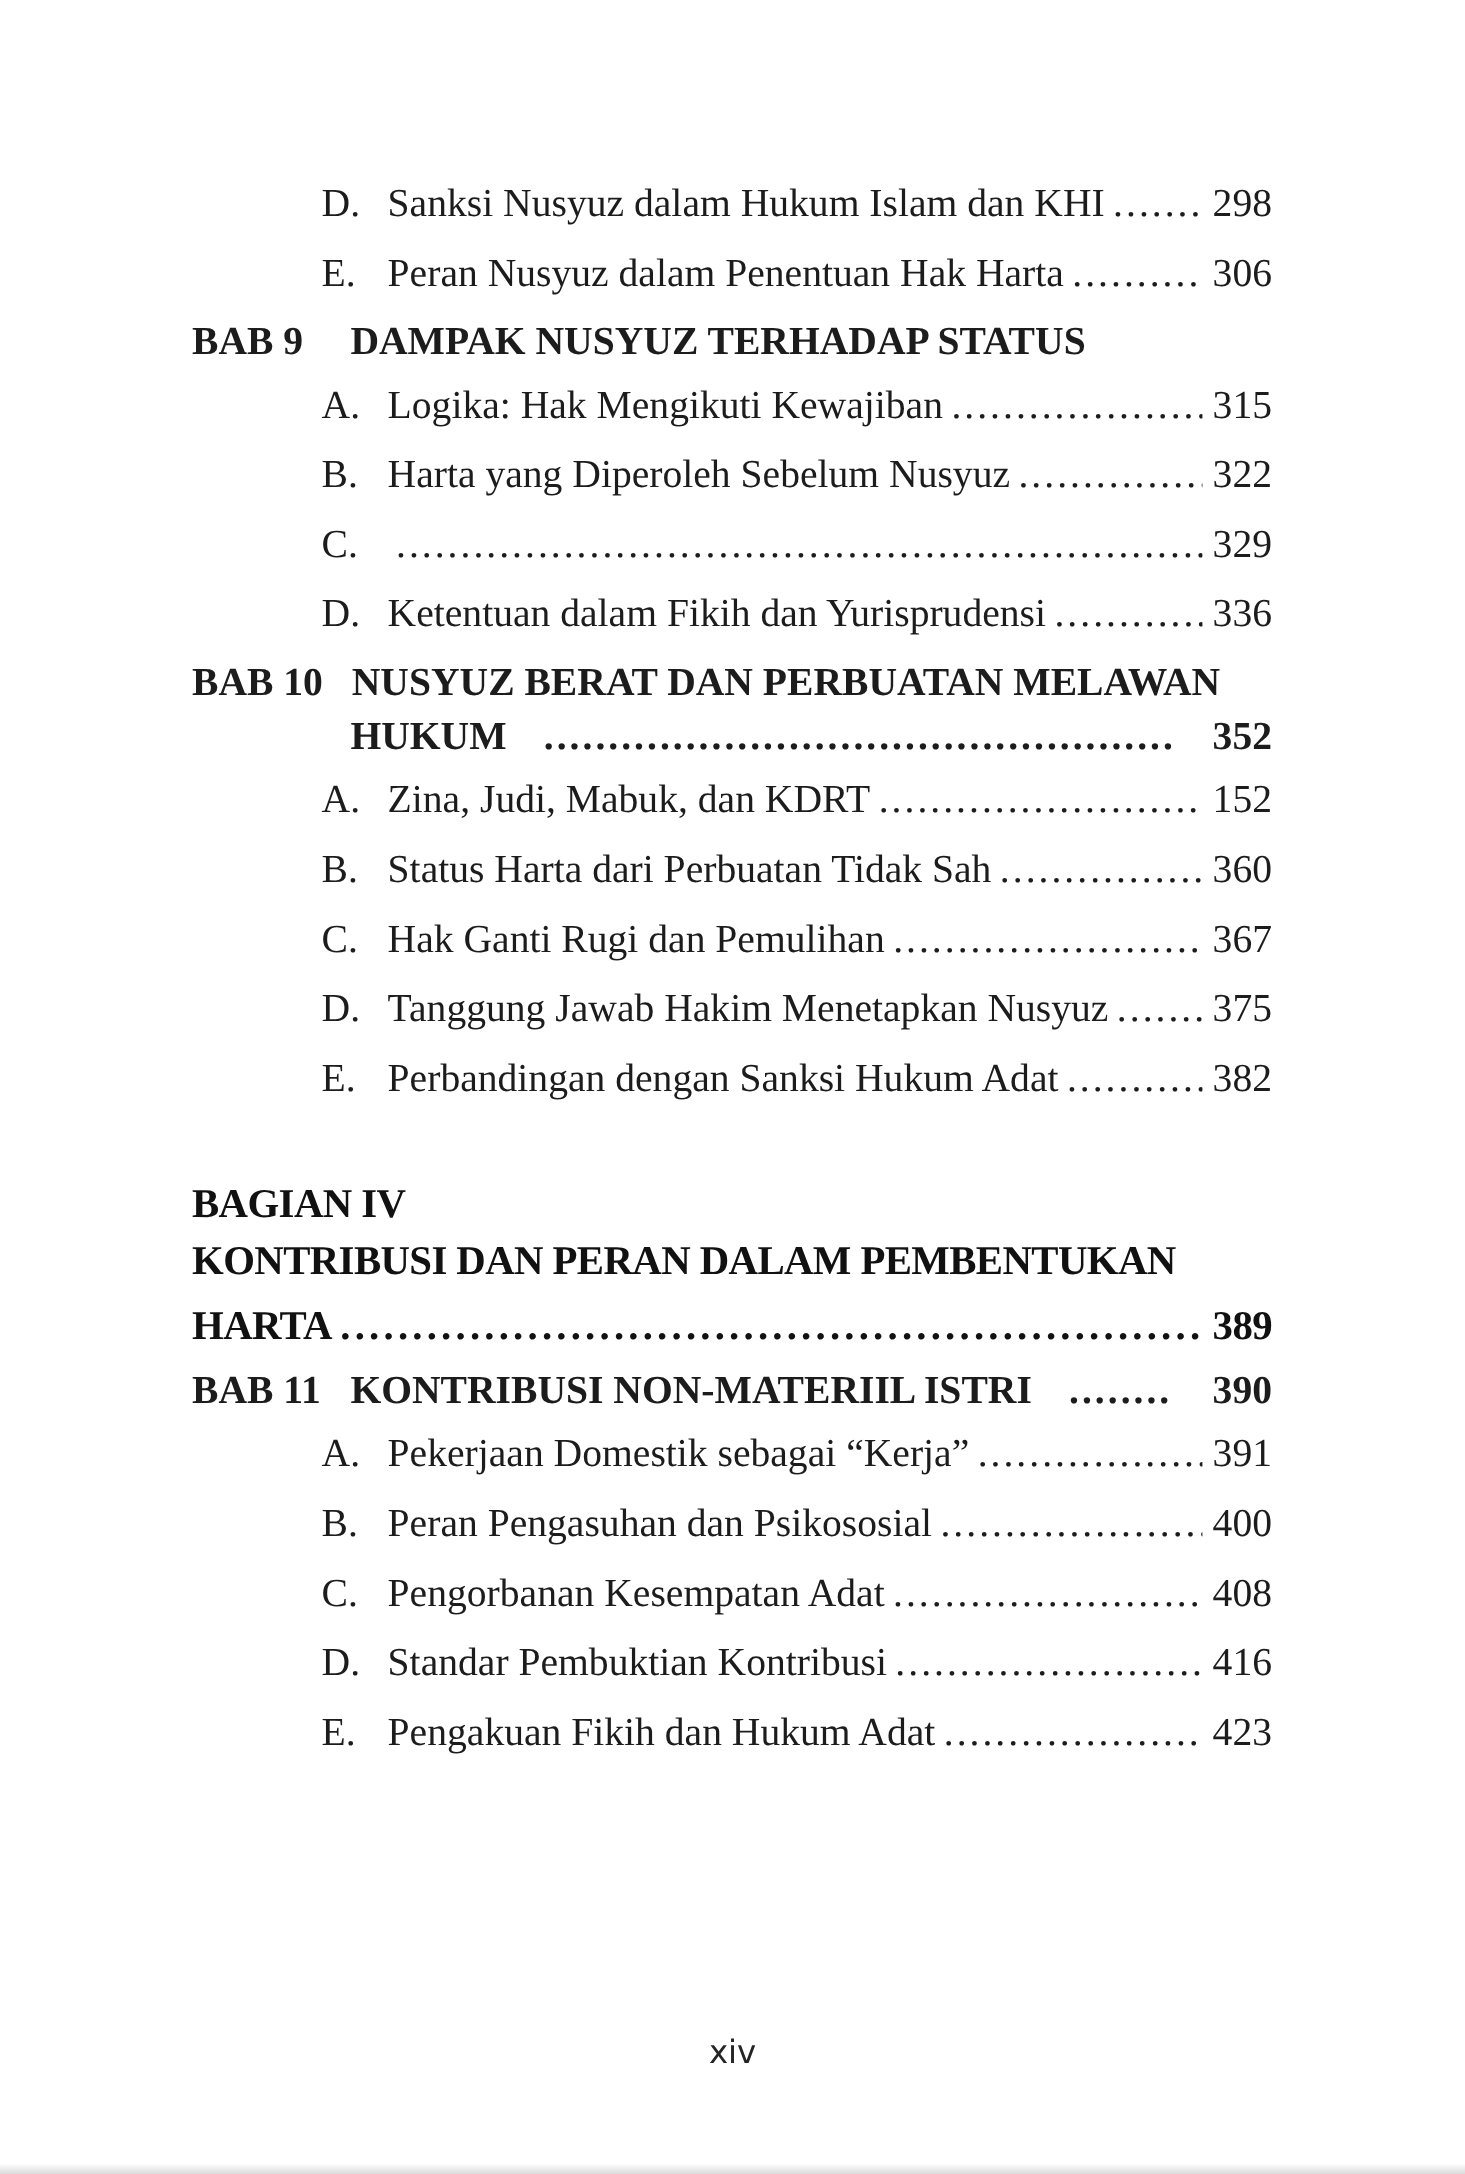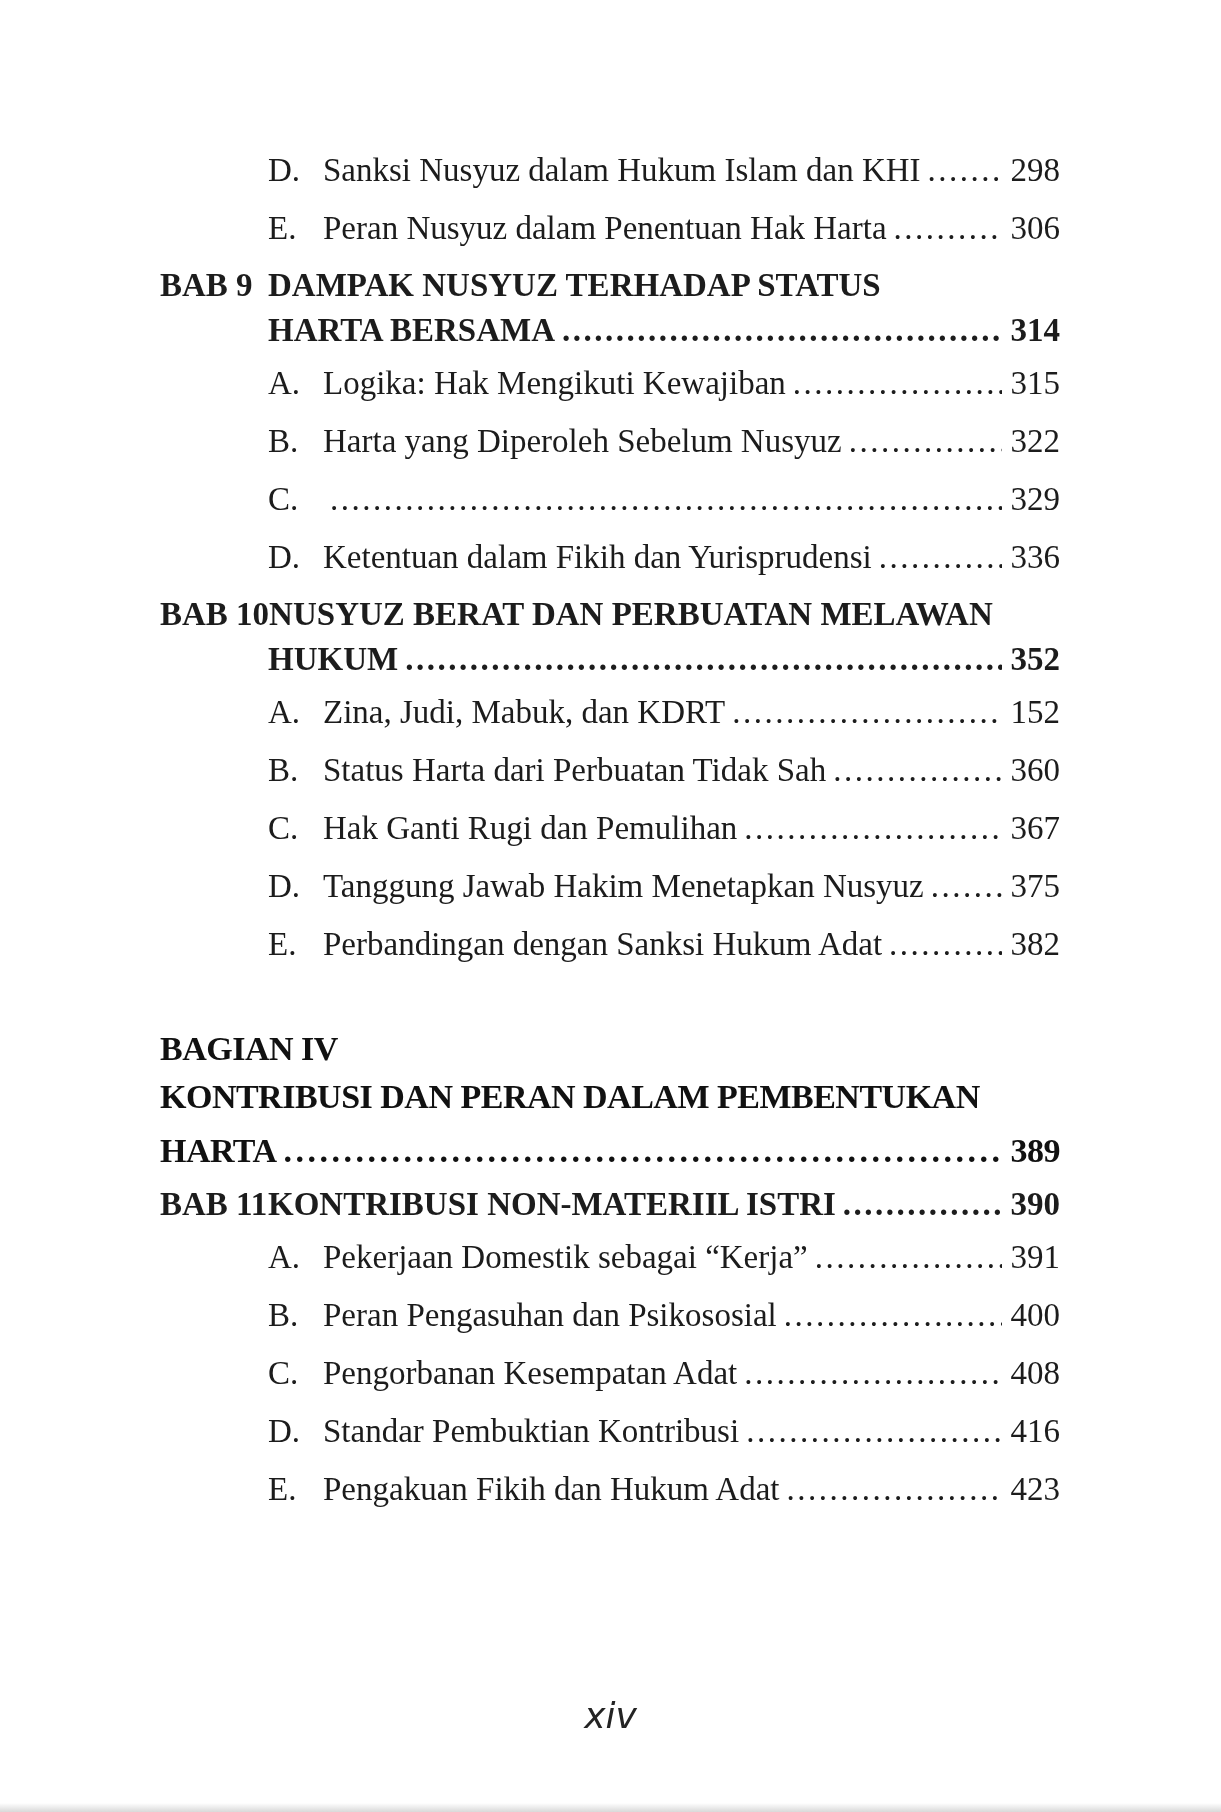--- a/index.html
+++ b/index.html
@@ -48,21 +48,21 @@
   .leader::after{
     content:"................................................................................................................................................................";
     letter-spacing:2.5px;
   }
   .num{
     flex:0 0 auto;
     text-align:center;
     white-space:nowrap;
   }
   
-  .row.chapter{font-weight:700;}
+  .row.chapter{font-weight:700;gap:24px;}
   
   .row.section{
     font-family:Liberation Serif, serif;
     font-weight:700;
     font-size:34px;
     letter-spacing:-0.5px;
     color:#111111;
   }
   .row.section .leader::after{
     letter-spacing:3.5px;
@@ -76,23 +76,22 @@
   .gap-sec-line2{margin-top:8px;}
   .gap-sec-line3{margin-top:14px;}
   .gap-after-section{margin-top:13px;}
   .footer{
     position:absolute;
     top:1695px;
     left:0;
     width:1221px;
     text-align:center;
     font-family:"DejaVu Sans","Liberation Sans",sans-serif;
-    font-size:36px;
+    font-size:27px;
     color:#242424;
-    font-style:italic;
   }
   .bottom-edge{
     position:absolute;
     left:0;right:0;bottom:0;height:9px;
     background:linear-gradient(to bottom,#ffffff,#b9b9b9);
     opacity:0.55;
   }
 </style>
 </head>
 <body>
@@ -110,26 +109,20 @@
         <span class="lab"></span>
         <span class="letter">E.</span>
         <span class="txt">Peran Nusyuz dalam Penentuan Hak Harta</span>
         <span class="leader"></span>
         <span class="num">306</span>
       </div>
       <div class="row chapter gap-chapter">
         <span class="lab">BAB 9</span>
         <span class="txt">DAMPAK NUSYUZ TERHADAP STATUS</span>
       </div>
-      <div class="row chapter gap-cont">
-        <span class="lab"></span>
-        <span class="txt">HARTA BERSAMA</span>
-        <span class="leader"></span>
-        <span class="num">314</span>
-      </div>
       <div class="row item gap-first-item">
         <span class="lab"></span>
         <span class="letter">A.</span>
         <span class="txt">Logika: Hak Mengikuti Kewajiban</span>
         <span class="leader"></span>
         <span class="num">315</span>
       </div>
       <div class="row item gap-item">
         <span class="lab"></span>
         <span class="letter">B.</span>

